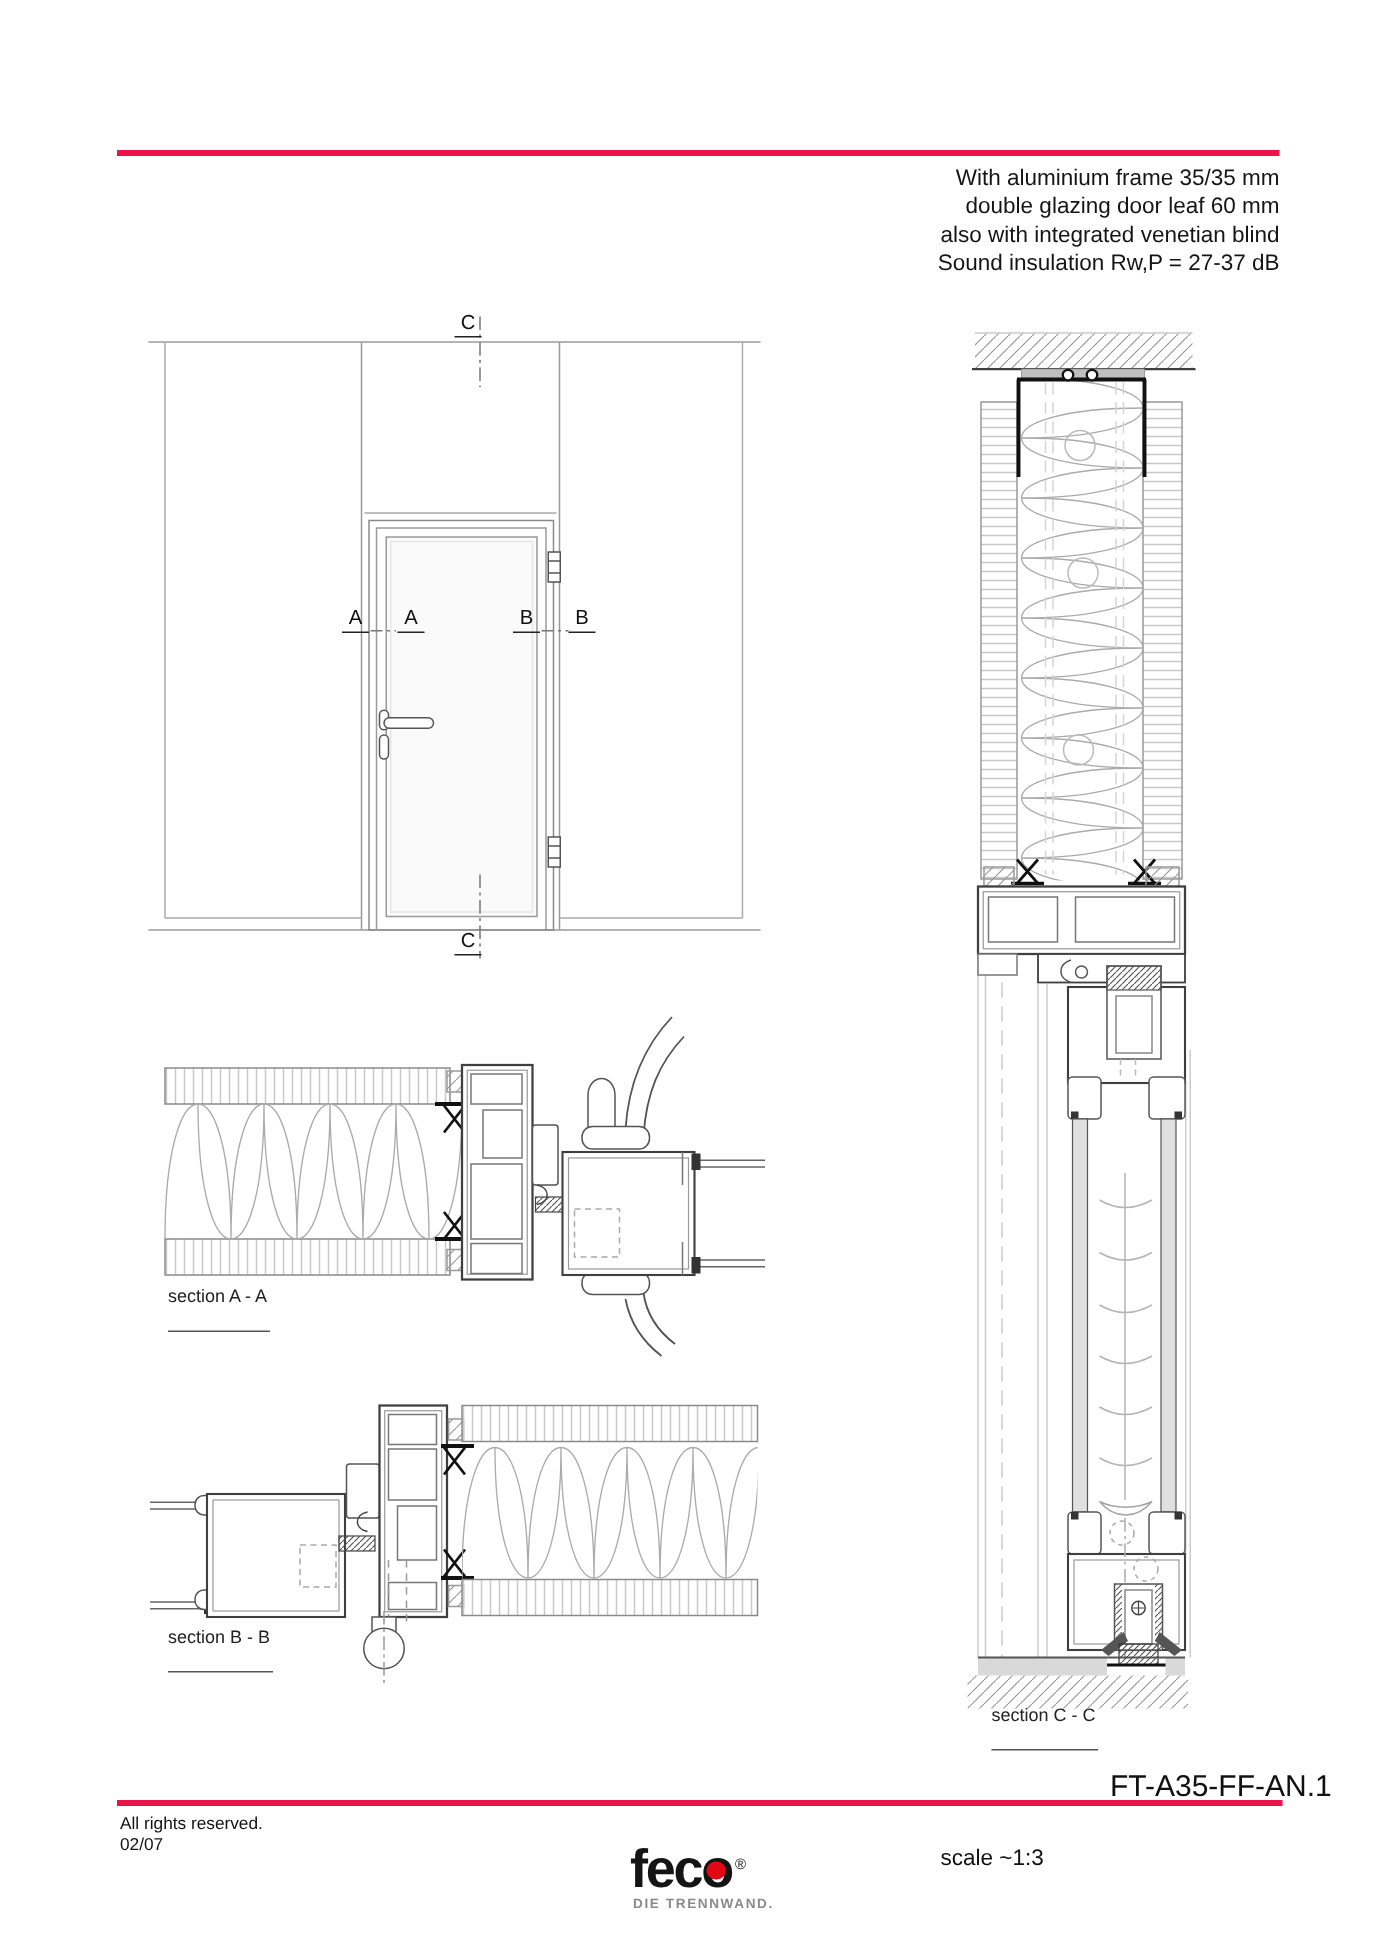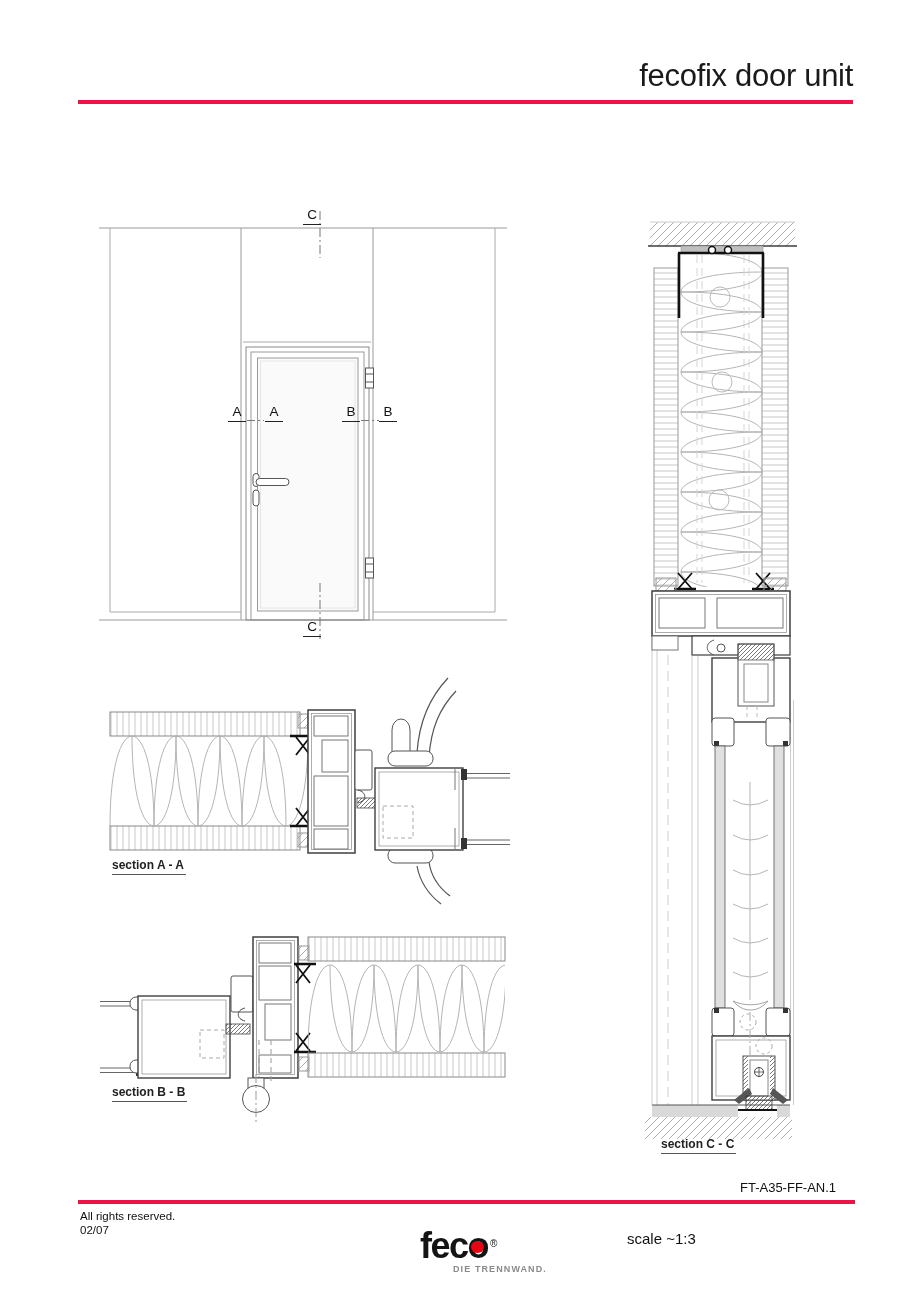--- a/index.html
+++ b/index.html
@@ -6,40 +6,45 @@
   .page{position:relative;width:919px;height:1301px;background:#fff;overflow:hidden;
         font-family:"Liberation Sans",sans-serif;color:#111;}
   .abs{position:absolute;}
   .title{right:66px;top:58px;font-size:31px;letter-spacing:-0.3px;color:#1a1a1a;white-space:nowrap;}
   .rule{height:4px;background:var(--accent,#ed1248);}
   .rule-top{left:78px;top:100px;width:775px;}
   .rule-bottom{left:78px;top:1200px;width:777px;}
   .subtitle{right:66px;top:109px;text-align:right;font-size:15px;line-height:19px;color:#151515;}
   .marker{font-size:13.5px;color:#111;width:18px;text-align:center;
           border-bottom:1.5px solid #222;line-height:16px;height:17px;}
-  .seclabel{font-size:12px;color:#222;border-bottom:1px solid #555;padding:0 2px 2px 0;font-weight:bold;}
+  .seclabel{font-size:12px;color:#222;border-bottom:1px solid #555;padding:0 2px 16px 0;}
   .scale{left:627px;top:1230px;font-size:15px;}
-  .dwgnum{left:740px;top:1180px;font-size:13px;}
+  .dwgnum{left:740px;top:1180px;font-size:20px;}
   .rights{left:80px;top:1209px;font-size:11.5px;line-height:14px;}
   .date{left:80px;top:1224px;font-size:11.5px;}
   .logo{left:420px;top:1228px;font-size:36px;font-weight:bold;letter-spacing:-1.5px;
         color:#141414;line-height:36px;}
   .logo .odot{position:absolute;left:51px;top:12.5px;width:13px;height:12.5px;border-radius:50%;
         background:var(--logo-red,#e30613);}
   .logo .reg{position:absolute;left:70px;top:-2px;font-size:10px;font-weight:normal;letter-spacing:0;}
-  .tagline{left:422px;top:1264px;font-size:9px;letter-spacing:1.1px;color:#8a8a8a;font-weight:bold;margin-left:31px;}
+  .tagline{left:422px;top:1264px;font-size:9px;letter-spacing:1.1px;color:#8a8a8a;font-weight:bold;}
   svg{display:block;}
 </style>
 </head>
 <body>
 
 <div class="page">
 
-  <div class="abs title">fecofix door unit</div>
   <div class="abs rule rule-top"></div>
+  <div class="abs subtitle">
+    <div>With aluminium frame 35/35 mm</div>
+    <div>double glazing door leaf 60 mm</div>
+    <div>also with integrated venetian blind</div>
+    <div>Sound insulation Rw,P = 27-37 dB</div>
+  </div>
 
   <svg class="abs" style="left:0;top:0" width="919" height="1301" viewBox="0 0 919 1301">
     <defs>
       <pattern id="vhatch" width="6" height="10" patternUnits="userSpaceOnUse">
         <path d="M3,0V10" stroke="#c8c8c8" stroke-width="1"></path>
       </pattern>
       <pattern id="hhatch" width="10" height="6" patternUnits="userSpaceOnUse">
         <path d="M0,3H10" stroke="#c8c8c8" stroke-width="1"></path>
       </pattern>
       <pattern id="dhatch" width="8" height="8" patternUnits="userSpaceOnUse">

